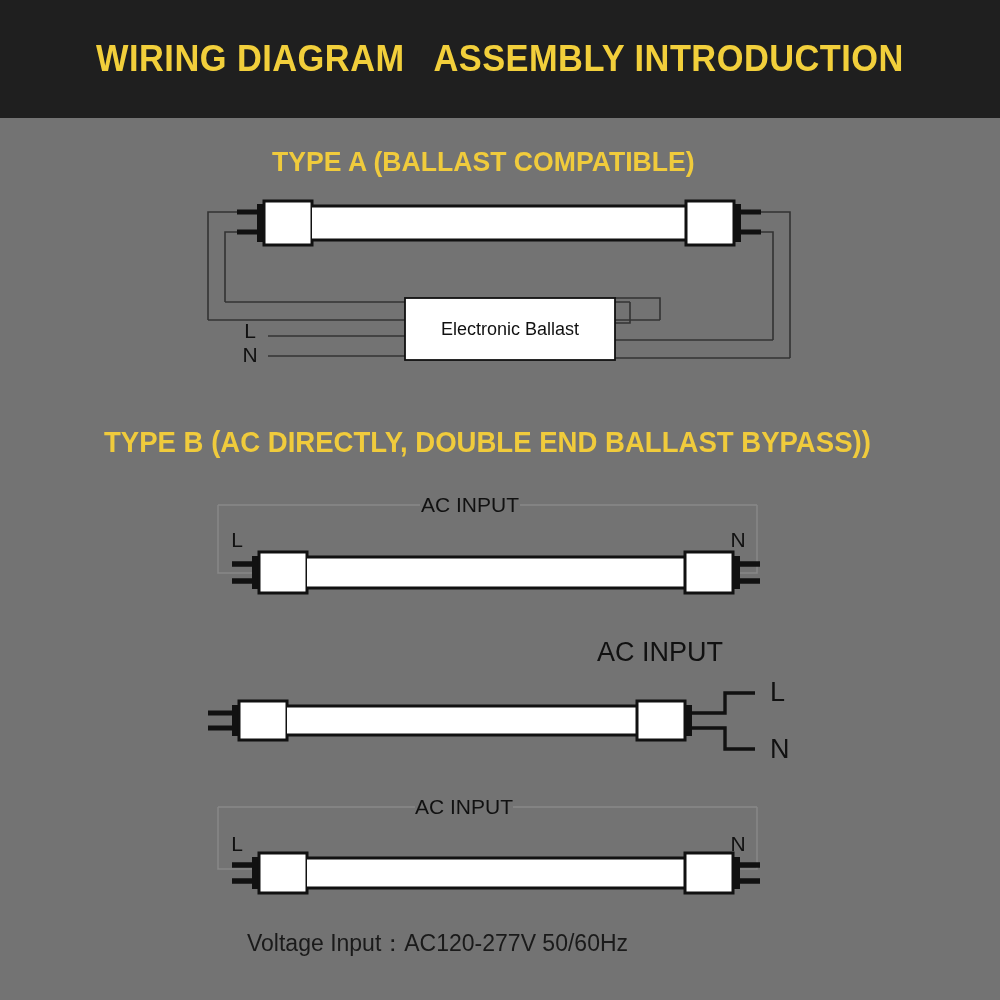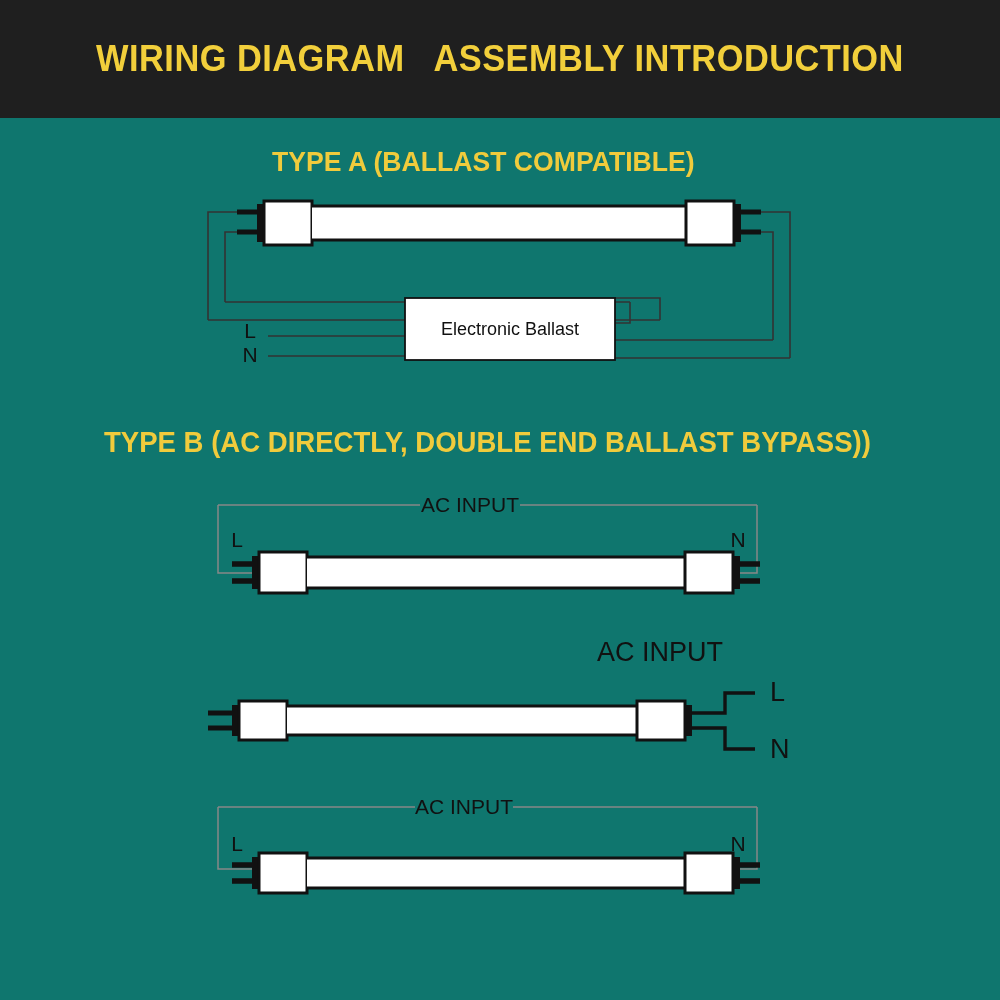--- a/index.html
+++ b/index.html
@@ -12,21 +12,21 @@
     height: 1000px;
     font-family: "Liberation Sans", sans-serif;
     overflow: hidden;
     position: relative;
   }
 
   #page {
     position: relative;
     width: 1000px;
     height: 1000px;
-    background: #0f766e;
+    background: #737373;
     text-align: right;
   }
 
   
   .header-band {
     position: absolute;
     left: 0;
     top: 0;
     width: 1000px;
     height: 118px;
@@ -261,14 +261,15 @@
         <rect x="495" y="68" width="48" height="40" fill="#ffffff" stroke="#111111" stroke-width="3"></rect>
         <rect x="543" y="72" width="7" height="32" fill="#111111"></rect>
         <g stroke="#111111" stroke-width="5.5" stroke-linecap="butt">
           <line x1="550" y1="80" x2="570" y2="80"></line>
           <line x1="550" y1="96" x2="570" y2="96"></line>
         </g>
       </g>
     </svg>
   </div>
 
+  <div id="voltage-note">Voltage Input：AC120-277V 50/60Hz</div>
 
 </div>
 
 </body></html>

